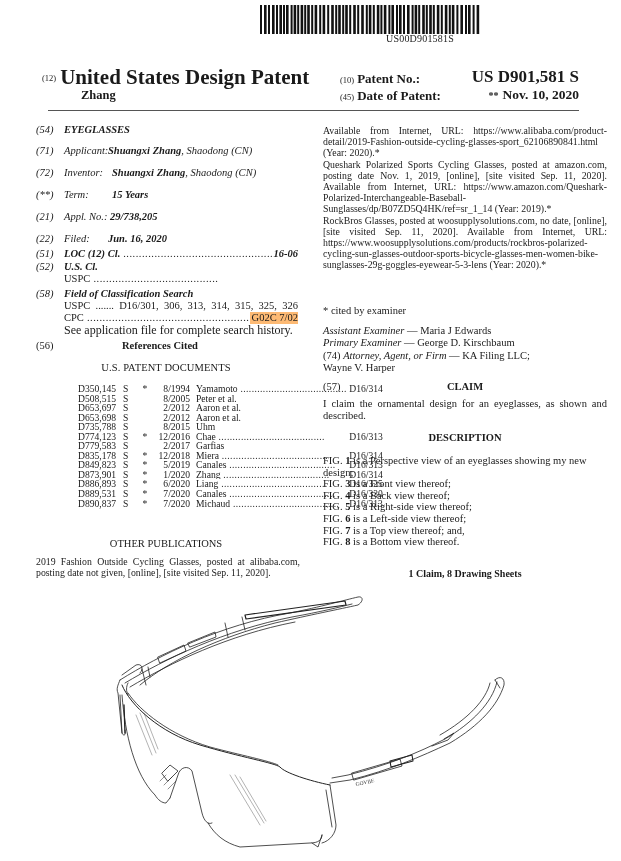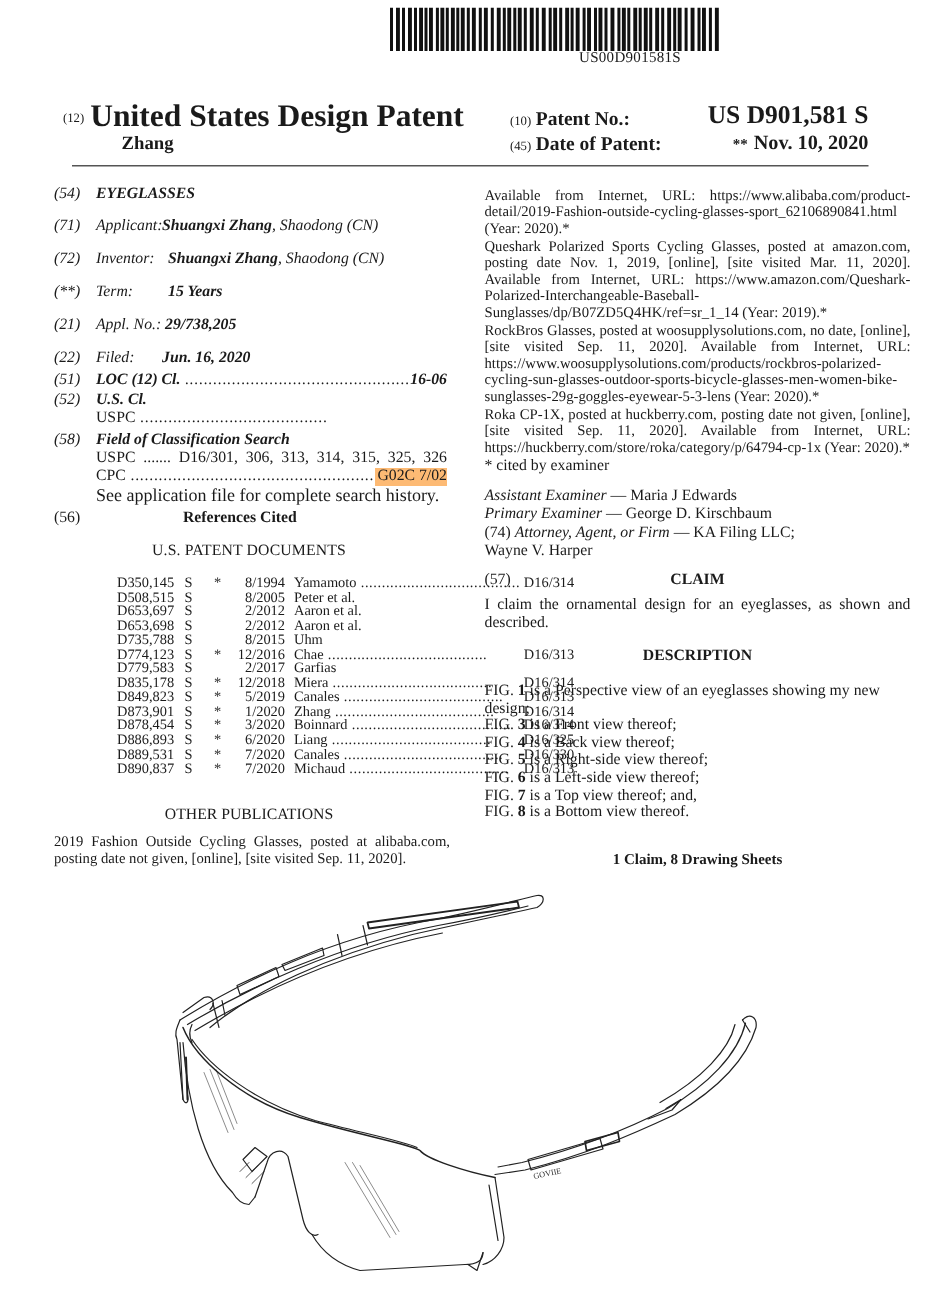--- a/index.html
+++ b/index.html
@@ -259,28 +259,20 @@
       </tr>
       <tr>
         <td class="num">D873,901</td>
         <td class="kind">S</td>
         <td class="star">*</td>
         <td class="date">1/2020</td>
         <td class="name"><span>Zhang</span><span style="letter-spacing: 0.4px;"> ......................................</span></td>
         <td class="cls">D16/314</td>
       </tr>
       <tr>
-        <td class="num">D878,454</td>
-        <td class="kind">S</td>
-        <td class="star">*</td>
-        <td class="date">3/2020</td>
-        <td class="name"><span>Boinnard</span><span style="letter-spacing: 0.4px;"> ......................................</span></td>
-        <td class="cls">D16/314</td>
-      </tr>
-      <tr>
         <td class="num">D886,893</td>
         <td class="kind">S</td>
         <td class="star">*</td>
         <td class="date">6/2020</td>
         <td class="name"><span>Liang</span><span style="letter-spacing: 0.4px;"> ......................................</span></td>
         <td class="cls">D16/325</td>
       </tr>
       <tr>
         <td class="num">D889,531</td>
         <td class="kind">S</td>
@@ -298,23 +290,22 @@
         <td class="cls">D16/313</td>
       </tr>
     </tbody>
   </table>
 
 <div id="otherpub-title" class="abs">OTHER PUBLICATIONS</div>
 <div id="otherpub-text" class="abs">2019 Fashion Outside Cycling Glasses, posted at alibaba.com, posting date not given, [online], [site visited Sep. 11, 2020].</div>
 
 <div id="rc-pubs" class="abs">
   <p>Available from Internet, URL: https://www.alibaba.com/product-detail/2019-Fashion-outside-cycling-glasses-sport_62106890841.html (Year: 2020).*</p>
-  <p>Queshark Polarized Sports Cycling Glasses, posted at amazon.com, posting date Nov. 1, 2019, [online], [site visited Mar. 11, 2020]. Available from Internet, URL: https://www.amazon.com/Queshark-Polarized-Interchangeable-Baseball-Sunglasses/dp/B07ZD5Q4HK/ref=sr_1_14 (Year: 2019).*</p>
+  <p>Queshark Polarized Sports Cycling Glasses, posted at amazon.com, posting date Nov. 1, 2019, [online], [site visited Sep. 11, 2020]. Available from Internet, URL: https://www.amazon.com/Queshark-Polarized-Interchangeable-Baseball-Sunglasses/dp/B07ZD5Q4HK/ref=sr_1_14 (Year: 2019).*</p>
   <p>RockBros Glasses, posted at woosupplysolutions.com, no date, [online], [site visited Sep. 11, 2020]. Available from Internet, URL: https://www.woosupplysolutions.com/products/rockbros-polarized-cycling-sun-glasses-outdoor-sports-bicycle-glasses-men-women-bike-sunglasses-29g-goggles-eyewear-5-3-lens (Year: 2020).*</p>
-  <p>Roka CP-1X, posted at huckberry.com, posting date not given, [online], [site visited Sep. 11, 2020]. Available from Internet, URL: https://huckberry.com/store/roka/category/p/64794-cp-1x (Year: 2020).*</p>
 </div>
 <div id="cited-note" class="abs">* cited by examiner</div>
 
 <div id="examiners" class="abs">
   <p><span class="it">Assistant Examiner</span><span> — Maria J Edwards</span></p>
   <p><span class="it">Primary Examiner</span><span> — George D. Kirschbaum</span></p>
   <p style="width:230px;"><span>(74) </span><span class="it">Attorney, Agent, or Firm</span><span> — KA Filing LLC; Wayne V. Harper</span></p>
 </div>
 
 <div id="claim-head" class="abs">

